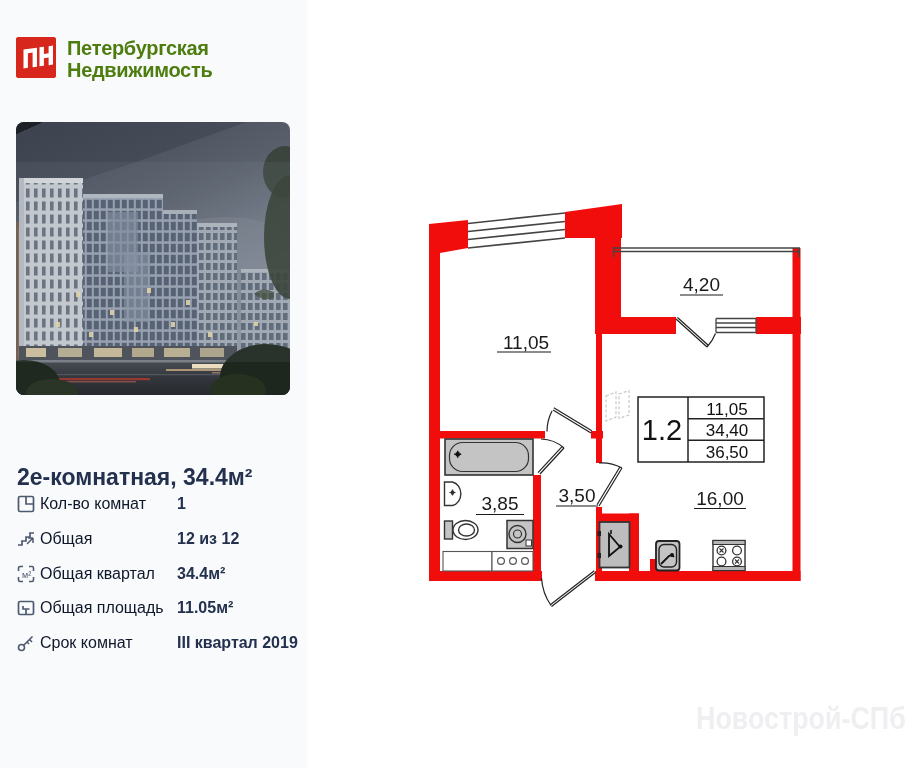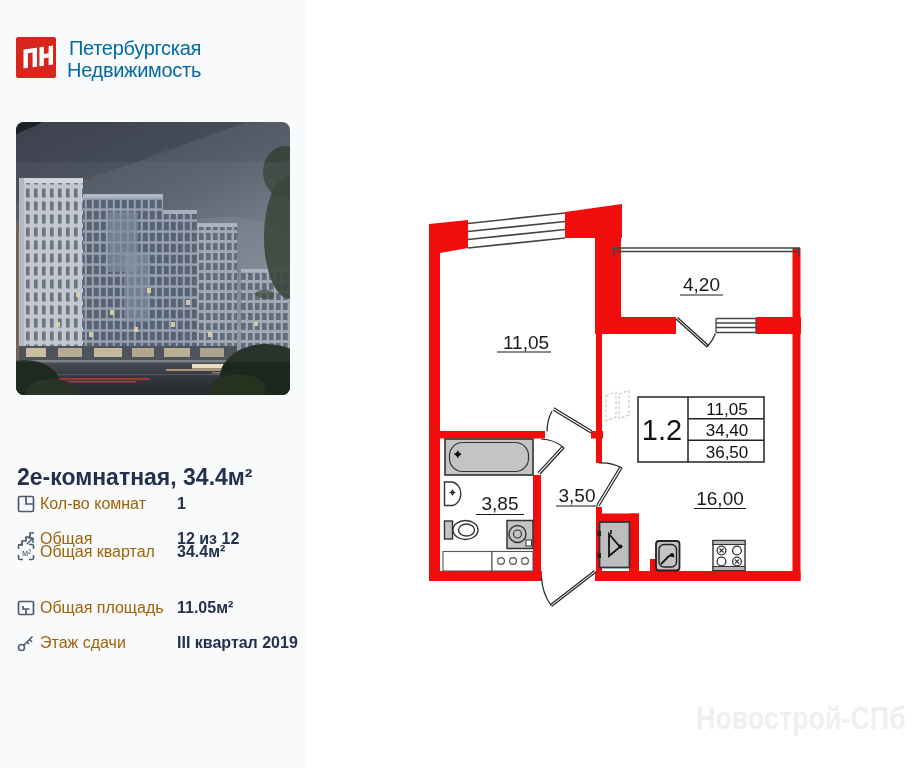--- a/index.html
+++ b/index.html
@@ -1,23 +1,23 @@
 <!DOCTYPE html>
 <html><head><meta charset="utf-8">
 <style>
 html,body{margin:0;padding:0;}
 body{width:922px;height:768px;-webkit-font-smoothing:antialiased;font-family:"Liberation Sans",sans-serif;background:#ffffff;position:relative;overflow:hidden;}
 .sidebar{position:absolute;left:0;top:0;width:307px;height:768px;background:#f9fafb;}
 .logo{position:absolute;left:16px;top:37px;width:40px;height:41px;background:#d8281e;border-radius:3px;}
-.logoname{position:absolute;left:67px;top:38px;font-size:20px;line-height:21.5px;font-weight:normal;color:#0369a1;letter-spacing:-0.3px;text-align:right;}
+.logoname{position:absolute;left:67px;top:38px;font-size:20px;line-height:21.5px;font-weight:bold;color:#4d7c0f;letter-spacing:-0.3px;}
 .photo{position:absolute;left:16px;top:122px;width:274px;height:273px;border-radius:8px;overflow:hidden;}
 .title{position:absolute;left:17px;top:444px;font-size:23px;font-weight:bold;color:#24314e;margin-top:20px;}
 .row{position:absolute;left:15px;width:280px;height:24px;color:#2c3a55;}
 .row .ic{position:absolute;left:0;top:1px;width:22px;height:22px;}
-.row .lb{position:absolute;left:25px;top:3px;font-size:16px;color:#a16207;}
+.row .lb{position:absolute;left:25px;top:3px;font-size:16px;color:#0f172a;}
 .row .vl{position:absolute;left:162px;top:3px;font-size:16px;font-weight:bold;color:#24314e;width:150px;}
 .wm{position:absolute;right:16px;top:700px;font-size:32px;font-weight:bold;color:#efeff2;transform:scaleX(0.84);transform-origin:100% 50%;letter-spacing:0px;white-space:nowrap;}
 </style></head>
 <body>
 
 <div class="sidebar"></div>
 
 <div class="logo"><svg width="40" height="41" viewBox="0 0 40 41">
 <rect x="0" y="0" width="40" height="41" rx="3" fill="#d7271d"></rect>
 <g fill="#ffffff" transform="matrix(1,-0.13,0,1,0,2.9)">
@@ -139,21 +139,21 @@
 <svg class="ic" viewBox="0 0 22 22">
       <g fill="none" stroke="#4d5a70" stroke-width="1.7">
         <path d="M3 17 H7 V13 H11 V9 H15 V5 H19"></path>
         <path d="M12 16 L18 10 M18 10 v5 M18 10 h-5" stroke-width="1.5"></path>
       </g>
     </svg>
 <span class="lb">Общая</span>
     <span class="vl">12 из 12</span>
   </div>
 
-<div class="row" style="top:540px">
+<div class="row" style="top:562px">
 <svg class="ic" viewBox="0 0 22 22">
       <g fill="none" stroke="#4d5a70" stroke-width="1.6">
         <path d="M3.5 8 V5 A1.5 1.5 0 0 1 5 3.5 H8"></path>
         <path d="M14 3.5 H17 A1.5 1.5 0 0 1 18.5 5 V8"></path>
         <path d="M18.5 14 V17 A1.5 1.5 0 0 1 17 18.5 H14"></path>
         <path d="M8 18.5 H5 A1.5 1.5 0 0 1 3.5 17 V14"></path>
       </g>
       <text x="7" y="14.5" font-size="9" fill="#4d5a70" font-family="Liberation Sans">м²</text>
     </svg>
 <span class="lb">Общая квартал</span>
@@ -171,21 +171,21 @@
     <span class="vl">11.05м²</span>
   </div>
 
 <div class="row" style="top:631px">
 <svg class="ic" viewBox="0 0 22 22">
       <g fill="none" stroke="#4d5a70" stroke-width="1.6">
         <circle cx="6.5" cy="15.5" r="3"></circle>
         <path d="M8.7 13.3 L17.5 4.5 M14.5 7.5 l2.5 2.5 M12 10 l2 2"></path>
       </g>
     </svg>
-<span class="lb">Этаж сдачи</span>
+<span class="lb">Срок комнат</span>
     <span class="vl">III квартал 2019</span>
   </div>
 
 <svg style="position:absolute;left:0;top:0" width="922" height="768" viewBox="0 0 922 768">
 <g fill="#f20d0d">
 
 <rect x="429" y="224" width="11" height="357"></rect>
 
 <polygon points="429,224 468,220 468,248 440,253 429,254"></polygon>
 

